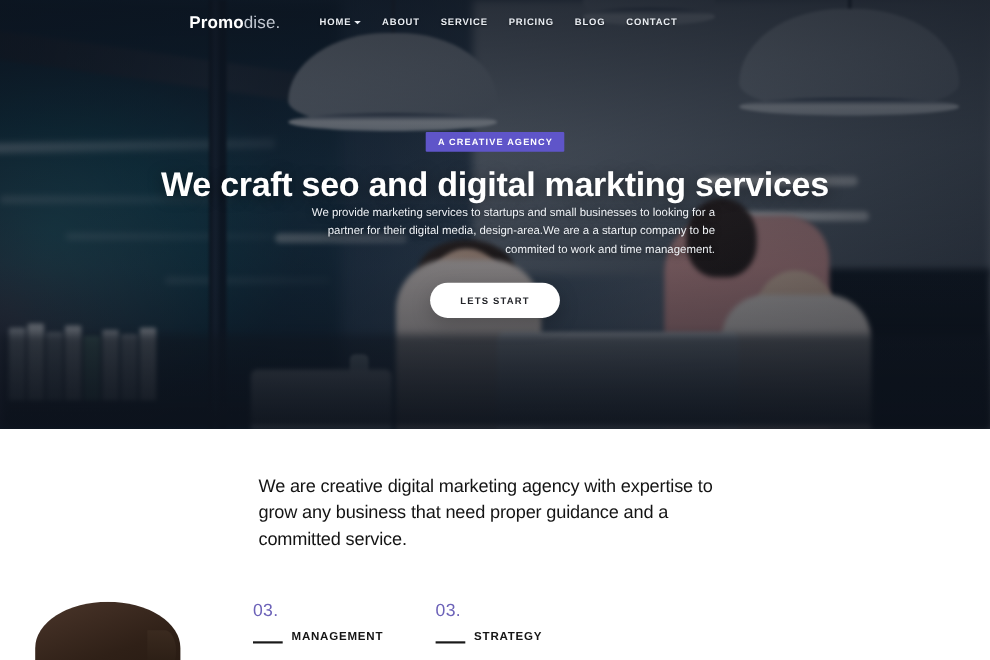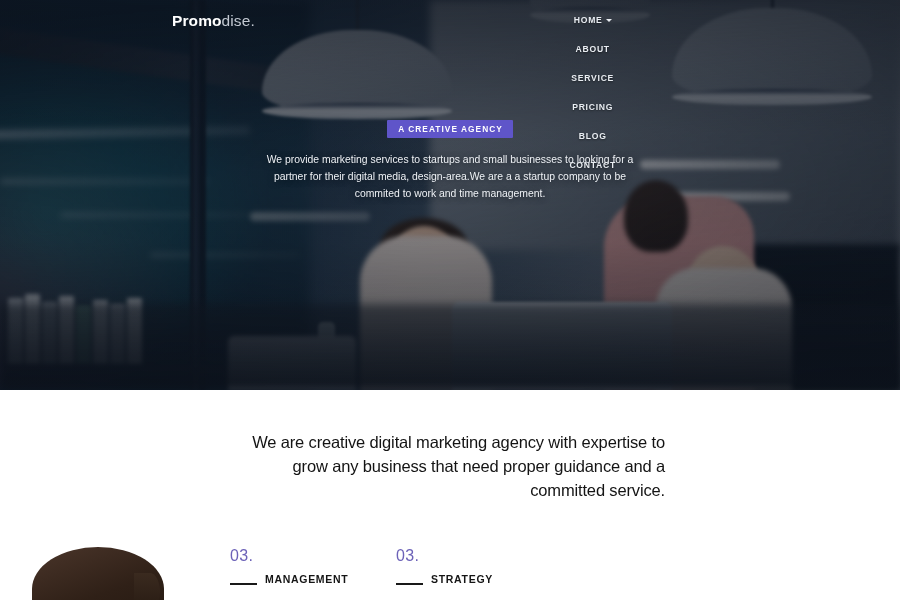--- a/index.html
+++ b/index.html
@@ -178,21 +178,21 @@
     display:flex; align-items:center; z-index:8;
   }
   .logo {
     position:absolute; left:172px; top:12px;
     font-size:15.5px; letter-spacing:.1px; color:#ffffff; font-weight:700;
   }
   .logo .light { color:#c3c9d2; font-weight:400; }
 
   .nav {
     position:absolute; right:168px; top:15px;
-    display:flex; align-items:center; gap:19px;flex-direction:column;
+    display:flex; align-items:center; gap:19px;
   }
   .nav-item {
     font-size:8.6px; font-weight:700; letter-spacing:.75px;
     color:#e9edf2; text-transform:uppercase; white-space:nowrap;
     display:flex; align-items:center; gap:3px;
     text-shadow:0 1px 2px rgba(0,0,0,.45);
   }
   .chev {
     width:0; height:0; border-left:3px solid transparent; border-right:3px solid transparent;
     border-top:3.5px solid #e9edf2; display:inline-block; margin-top:1px;
@@ -213,40 +213,39 @@
     border-radius:1px;
   }
   .hero-title {
     margin-top:12px;
     font-size:31px; line-height:1.17; font-weight:700;
     color:#ffffff; text-align:center; letter-spacing:-.3px;
     max-width:640px;
     text-shadow:0 2px 14px rgba(0,0,0,.42);
   }
   .hero-sub {
-    margin-top:14px;
     font-size:10.4px; line-height:1.62; color:#eef1f5;
-    text-align:center; width:400px;
+    text-align:right; width:400px;
     text-shadow:0 1px 6px rgba(0,0,0,.5);
   }
   .cta {
     margin-top:20px;
     background:#ffffff; color:#25262b;
     font-size:8.6px; font-weight:700; letter-spacing:1.1px;
     text-transform:uppercase;
     padding:11px 27px; border:none; border-radius:30px; cursor:pointer;
     box-shadow:0 6px 18px rgba(0,0,0,.22);
   }
 
   
   .about { width:900px; padding-top:41px; background:#fff; }
   .about-heading {
     width:430px; margin:0 auto;
     font-size:16.5px; line-height:1.45; font-weight:400;
-    color:#141414; text-align:right; letter-spacing:-.15px;
+    color:#141414; text-align:left; letter-spacing:-.15px;
   }
 
   .features {
     margin-top:44px; padding:0 170px 0 0;
     display:flex; align-items:flex-start;
   }
   .portrait-wrap {
     width:230px; flex:0 0 230px; position:relative; height:120px;
   }
   .portrait {
@@ -381,21 +380,23 @@
         <span>BLOG</span>
       </a>
       <a class="nav-item">
         <span>CONTACT</span>
       </a>
     </nav>
   </header>
 
   <div class="hero-content">
     <div class="badge">A CREATIVE AGENCY</div>
+    <h1 class="hero-title">We craft seo and digital markting services</h1>
     <p class="hero-sub">We provide marketing services to startups and small businesses to looking for a partner for their digital media, design-area.We are a a startup company to be commited to work and time management.</p>
+    <button class="cta">LETS START</button>
   </div>
 </section>
 
 <section class="about">
   <h2 class="about-heading">We are creative digital marketing agency with expertise to grow any business that need proper guidance and a committed service.</h2>
 
   <div class="features">
 
     <div class="portrait-wrap">
       <div class="portrait">

